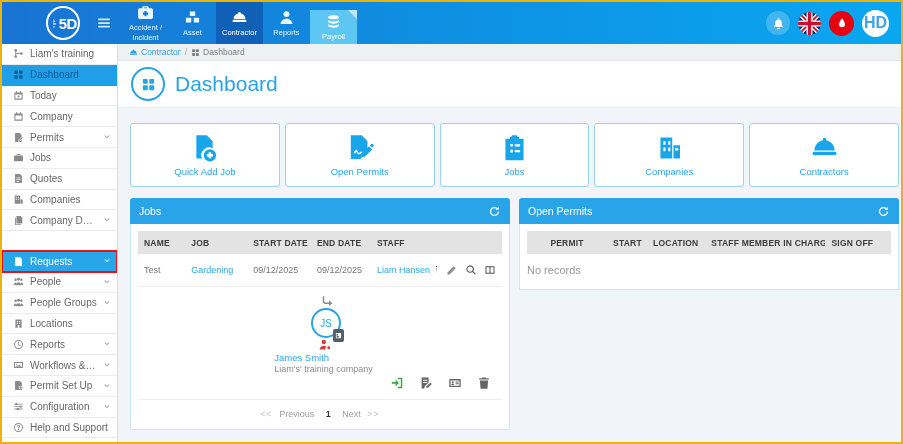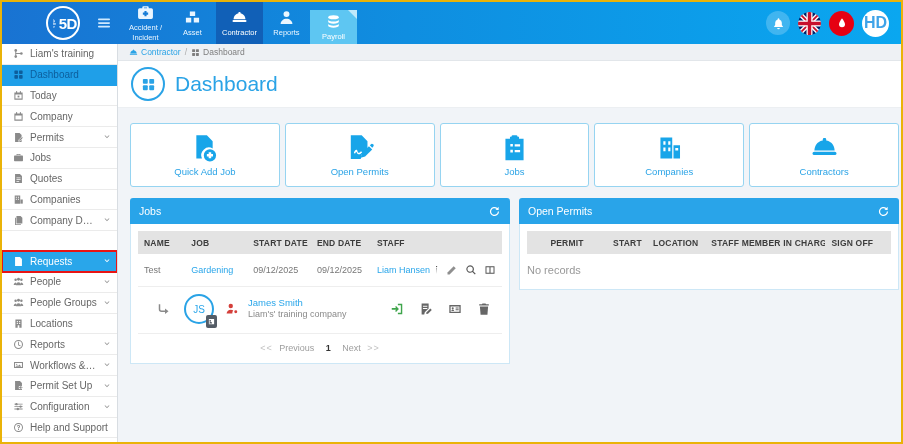--- a/index.html
+++ b/index.html
@@ -68,21 +68,21 @@
   .panel-body { background:#fff; border:1px solid #cde7f6; border-top:none; padding:7px; }
   table { width:100%; border-collapse:collapse; table-layout:fixed; }
   thead th { background:#e3e3e3; height:23px; font-size:8.5px; color:#3c3c3c; text-align:left; padding:0 6px; font-weight:bold; letter-spacing:.2px; overflow:hidden; white-space:nowrap; }
   .jobs-table col.c-name{width:13%} .jobs-table col.c-job{width:17%} .jobs-table col.c-start{width:17.5%} .jobs-table col.c-end{width:16.5%} .jobs-table col.c-staff{width:18%} .jobs-table col.c-act{width:18%}
   .jobs-table td { font-size:9px; color:#777; padding:10px 6px; border-bottom:1px solid #eee; white-space:nowrap; overflow:hidden; }
   a.link { color:#2aa6ea; text-decoration:none; cursor:pointer; }
   .row-actions { display:flex; gap:7px; justify-content:flex-end; align-items:center; }
   .act-ic { width:12px; height:12px; color:#555; cursor:pointer; flex-shrink:0; }
   .act-ic.lite { color:#8f8f8f; }
 
-  .staff-row { display:flex; align-items:center; padding:7px 4px 9px 2px; border-bottom:1px solid #eee; }
+  .staff-row { display:flex; align-items:center; padding:7px 4px 9px 2px; border-bottom:1px solid #eee;flex-direction:column; }
   .return-ic { width:14px; height:14px; color:#8a8a8a; margin-left:16px; flex-shrink:0; }
   .js-avatar { width:30px; height:30px; border:2px solid #2aa3e6; border-radius:50%; color:#2aa6ea; font-size:10px; display:flex; align-items:center; justify-content:center; position:relative; margin-left:14px; flex-shrink:0; }
   .js-badge { position:absolute; right:-5px; bottom:-6px; width:11px; height:13px; background:#545c66; border-radius:2px; display:flex; align-items:center; justify-content:center; color:#fff; }
   .js-badge .ic { width:7px; height:7px; }
   .person-alert { width:14px; height:14px; color:#d43f3a; margin-left:11px; flex-shrink:0; }
   .staff-names { margin-left:9px; line-height:1.3; min-width:0; }
   .staff-name { font-size:9.5px; color:#2aa6ea; cursor:pointer; }
   .staff-co { font-size:9px; color:#8a8a8a; }
   .staff-actions { margin-left:auto; display:flex; gap:15px; align-items:center; padding-right:7px; }
   .sa-ic { width:14px; height:14px; color:#666; cursor:pointer; }

